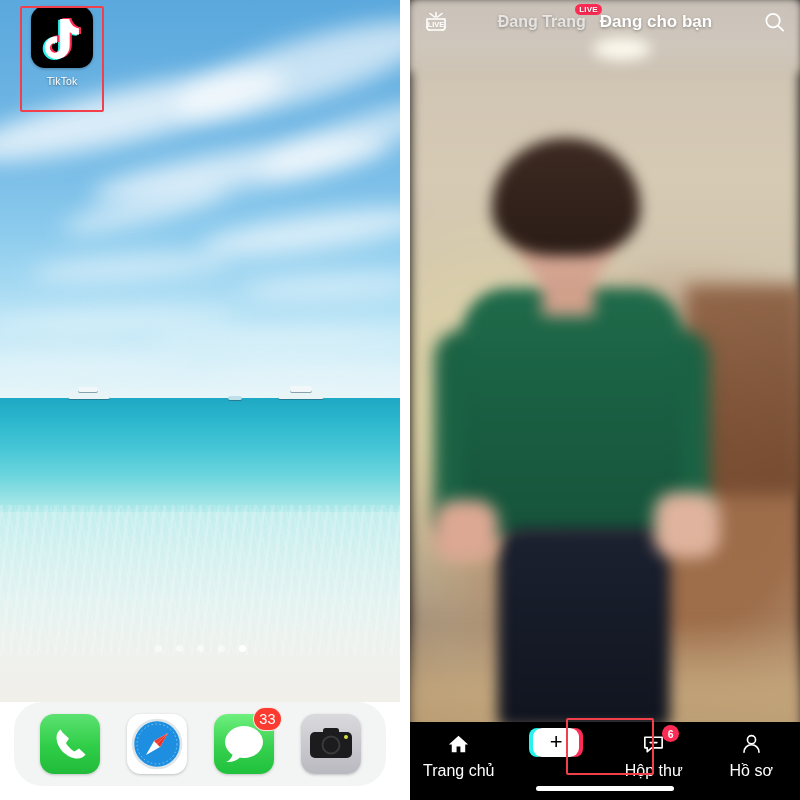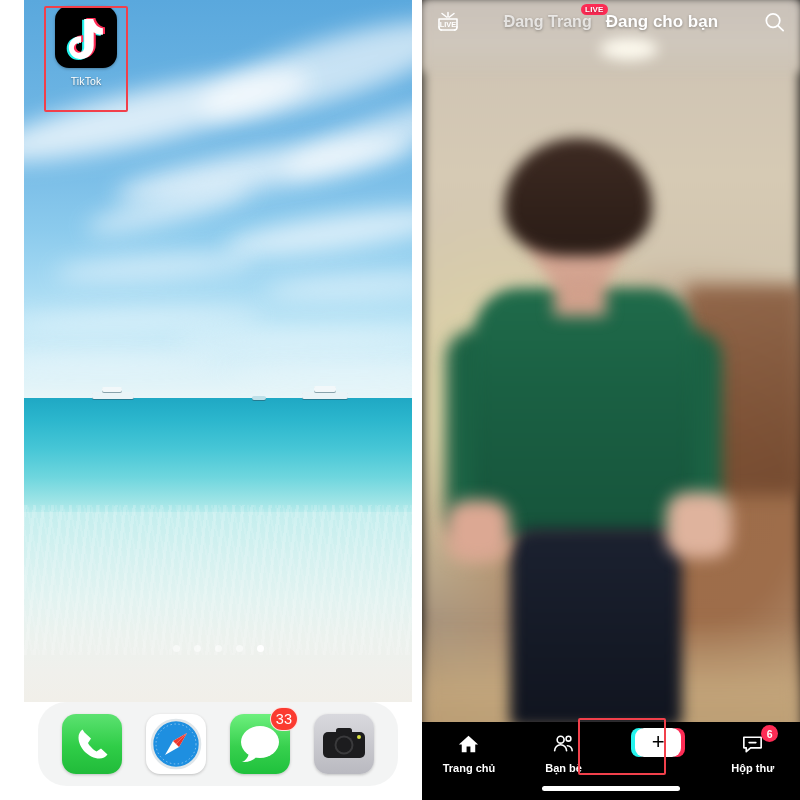--- a/index.html
+++ b/index.html
@@ -2,21 +2,21 @@
 <html><head>
 <meta charset="utf-8">
 <style>
   * { margin:0; padding:0; box-sizing:border-box; }
   html,body { width:800px; height:800px; background:#ffffff; overflow:hidden;
     font-family:"Liberation Sans", sans-serif; }
 
   #root { position:relative; width:800px; height:800px; display:flex; background:#fff; }
 
   
-  .phone-left { position:relative; width:400px; height:800px; overflow:hidden;margin-left:24px; }
+  .phone-left { position:relative; width:400px; height:800px; overflow:hidden; }
 
   .wallpaper { position:absolute; inset:0; }
   .sky {
     position:absolute; left:0; right:0; top:0; height:400px;
     background:linear-gradient(180deg,#5aa8dd 0%, #63aee0 14%, #6fb6e4 30%,
       #7cbfe8 45%, #8ccbed 58%, #a3d8f2 70%, #bee6f6 82%, #d8f0f8 92%, #e9f6f8 100%);
   }
   .cloud { position:absolute; background:rgba(255,255,255,0.82); border-radius:50%;
     filter:blur(11px); }
   .c1 { left:-40px;  top:90px;  width:330px; height:52px; transform:rotate(-13deg); opacity:.9; }
@@ -155,21 +155,21 @@
     padding:1.5px 4px; line-height:1; letter-spacing:.2px; }
   .tt-search { width:28px; height:28px; display:flex; align-items:center;
     justify-content:center; }
 
   
   .tt-nav { position:absolute; left:0; right:0; bottom:0; height:78px; background:#000;
     display:flex; align-items:flex-start; padding-top:9px; z-index:6; }
   .nav-item { flex:1; display:flex; flex-direction:column; align-items:center;
     gap:5px; position:relative; }
   .nav-icon { height:26px; display:flex; align-items:flex-end; position:relative; }
-  .nav-label { font-size:11px; color:#fff; font-weight:700; }
+  .nav-label { font-size:16px; color:#fff; font-weight:400; }
   .create-btn { width:46px; height:29px; border-radius:9px; position:relative;
     background:#fff; display:flex; align-items:center; justify-content:center; }
   .create-btn::before, .create-btn::after { content:""; position:absolute;
     top:0; width:16px; height:29px; border-radius:9px; z-index:-1; }
   .create-btn::before { left:-4px; background:#25f4ee; }
   .create-btn::after  { right:-4px; background:#fe2c55; }
   .create-wrap { position:relative; z-index:1; }
   .plus { font-size:22px; color:#000; line-height:1; font-weight:400;
     margin-top:-2px; }
   .nav-highlight { position:absolute; left:156px; top:718px; width:88px; height:57px;
@@ -321,31 +321,20 @@
 
       <div class="nav-item">
         <div class="nav-icon">
           <svg viewBox="0 0 26 26" width="25" height="25">
             <path d="M13 4 L23 13 h-3 v8 h-5 v-6 h-4 v6 H6 v-8 H3 Z" fill="#fff"></path>
           </svg>
         </div>
         <div class="nav-label">Trang chủ</div>
       </div>
 
-      <div class="nav-item">
-        <div class="nav-icon">
-          <svg viewBox="0 0 26 26" width="25" height="25">
-            <circle cx="10" cy="8" r="3.6" fill="none" stroke="#fff" stroke-width="1.7"></circle>
-            <circle cx="18.2" cy="7" r="2.5" fill="none" stroke="#fff" stroke-width="1.6"></circle>
-            <path d="M3.8 19.5 a6.2 6.2 0 0 1 12.4 0" fill="none" stroke="#fff" stroke-width="1.7" stroke-linecap="round"></path>
-            <path d="M17 14.2 a5 5 0 0 1 5 5.3" fill="none" stroke="#fff" stroke-width="1.6" stroke-linecap="round"></path>
-          </svg>
-        </div>
-        <div class="nav-label">Bạn bè</div>
-      </div>
 
       <div class="nav-item">
         <div class="nav-icon create-wrap">
           <div class="create-btn">
             <span class="plus">+</span>
           </div>
         </div>
         <div class="nav-label"></div>
       </div>
 
@@ -353,18 +342,27 @@
         <div class="nav-icon">
           <svg viewBox="0 0 26 26" width="25" height="25">
             <path d="M4 5.5 h18 v11 H11 l-4.5 4 V16.5 H4 Z" fill="none" stroke="#fff" stroke-width="1.7" stroke-linejoin="round"></path>
             <path d="M9.5 11 h7" stroke="#fff" stroke-width="1.7" stroke-linecap="round"></path>
           </svg>
           <div class="nav-badge">6</div>
         </div>
         <div class="nav-label">Hộp thư</div>
       </div>
 
+      <div class="nav-item">
+        <div class="nav-icon">
+          <svg viewBox="0 0 26 26" width="25" height="25">
+            <circle cx="13" cy="8" r="4.2" fill="none" stroke="#fff" stroke-width="1.7"></circle>
+            <path d="M5.2 21 a7.8 7.8 0 0 1 15.6 0" fill="none" stroke="#fff" stroke-width="1.7" stroke-linecap="round"></path>
+          </svg>
+        </div>
+        <div class="nav-label">Hồ sơ</div>
+      </div>
     </div>
 
     <div class="nav-highlight"></div>
     <div class="home-indicator"></div>
   </div>
 </div>
 
 </body></html>

